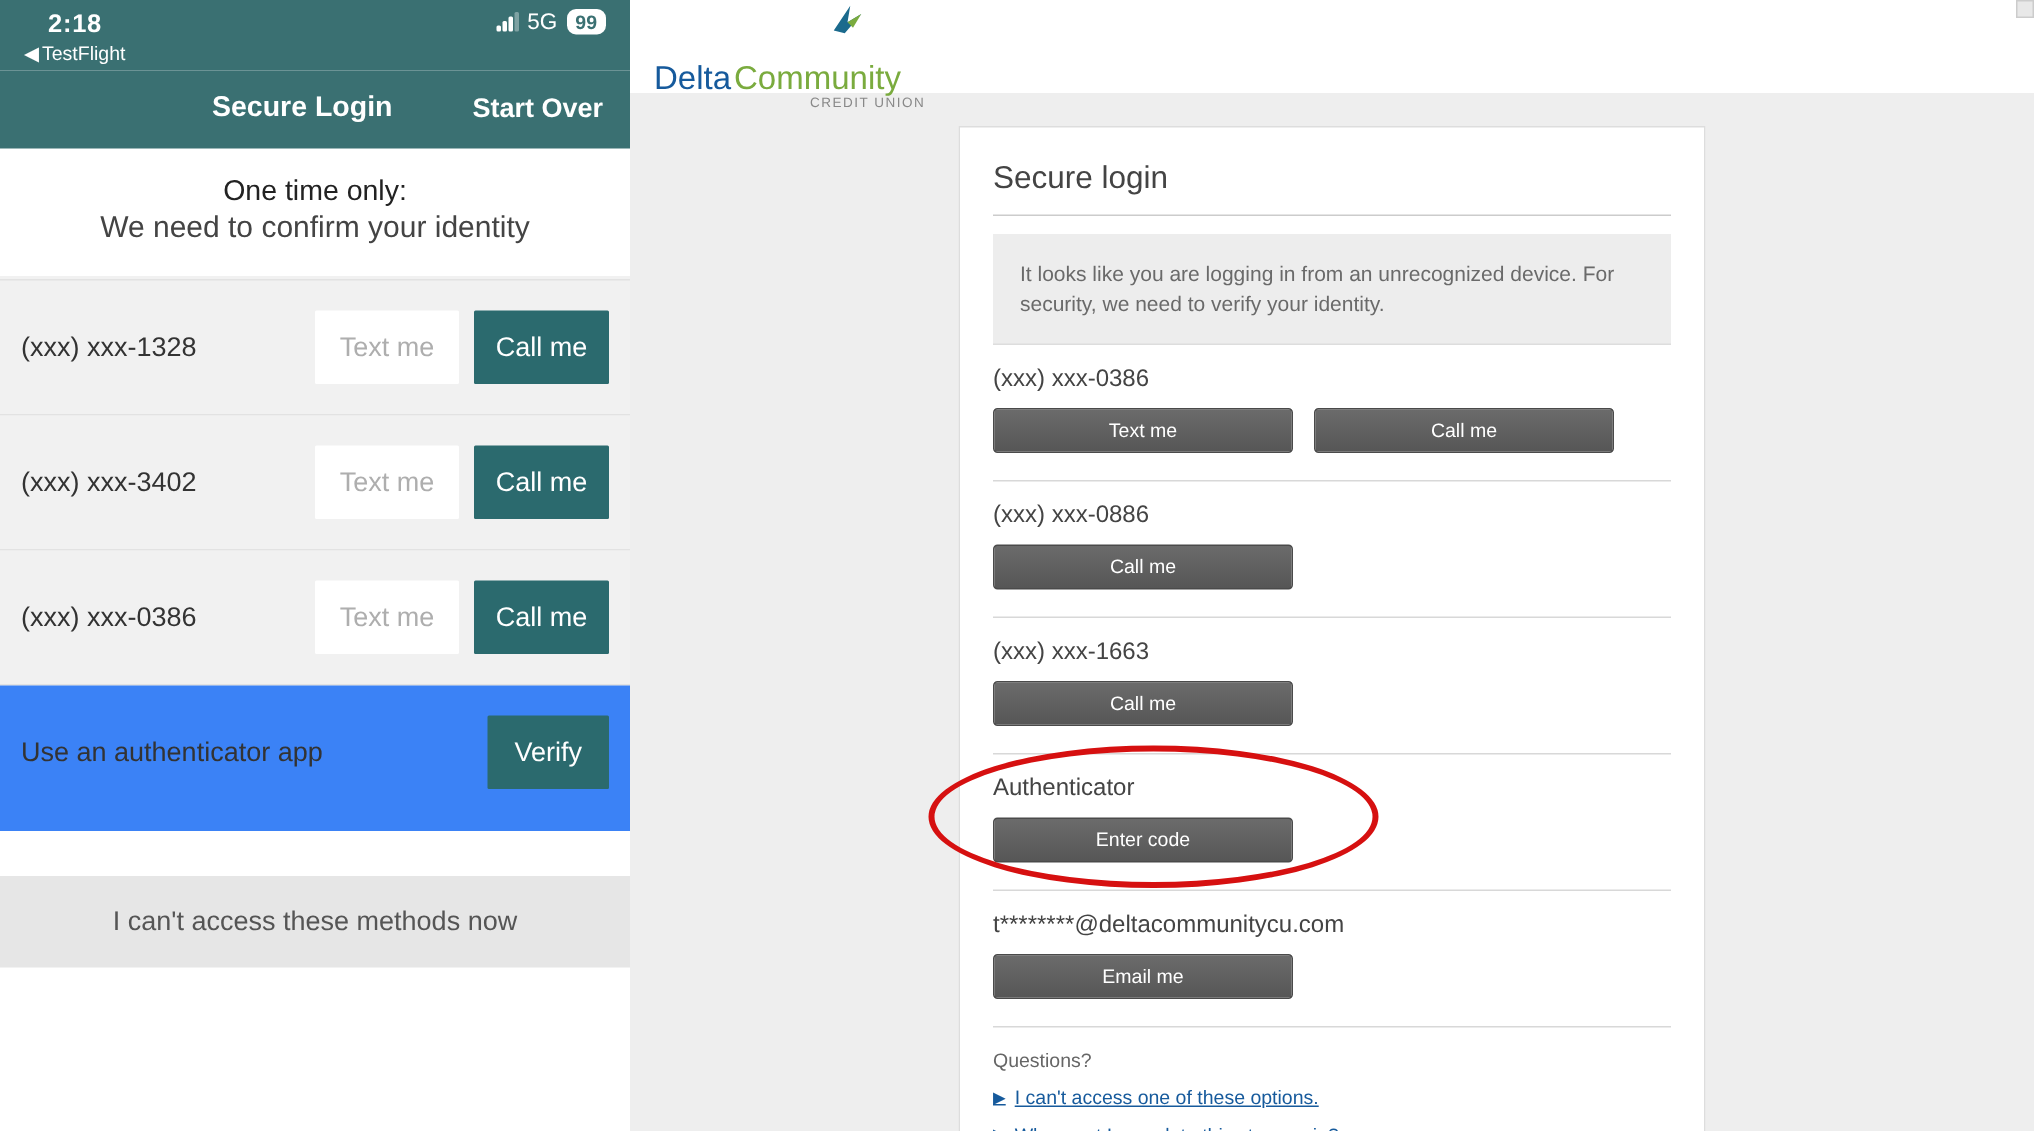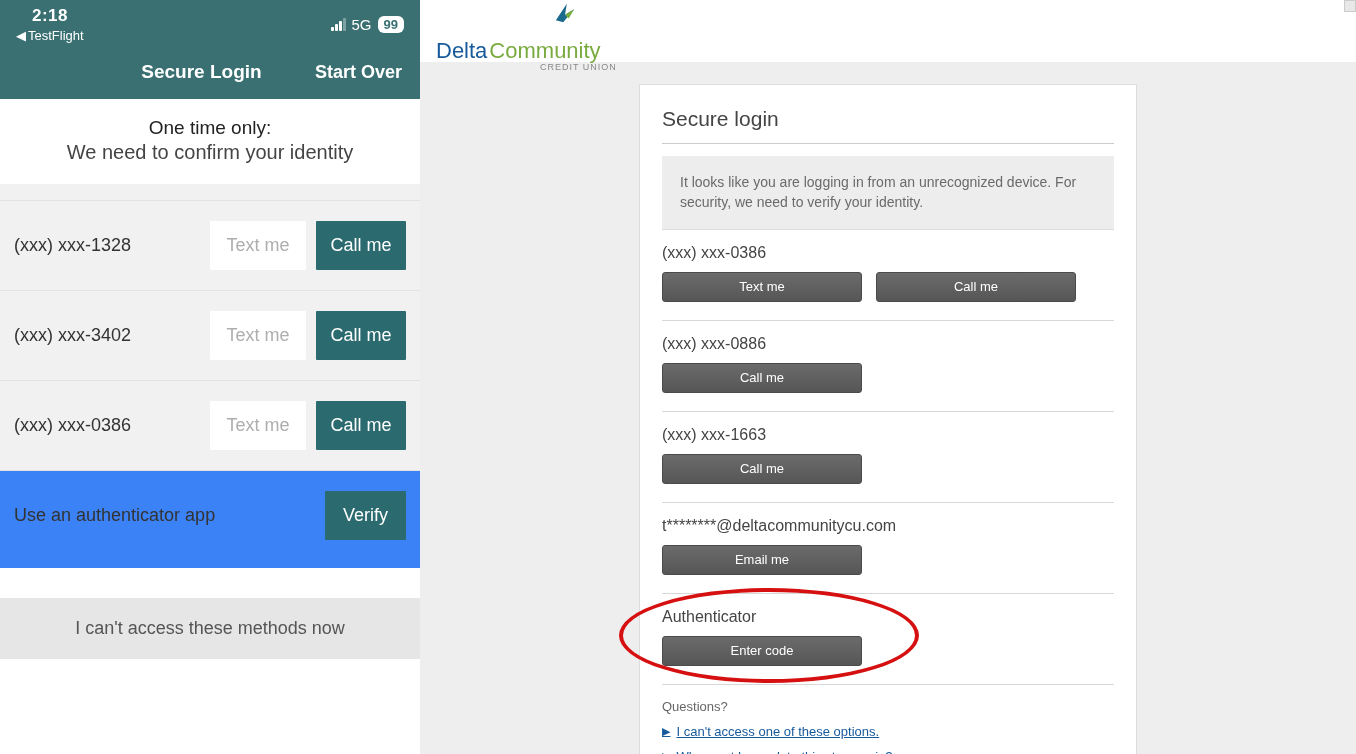--- a/index.html
+++ b/index.html
@@ -1,39 +1,39 @@
 <!DOCTYPE html>
 <html><head>
   <meta charset="utf-8">
   <style>
     * { margin: 0; padding: 0; box-sizing: border-box; }
     body { font-family: -apple-system, BlinkMacSystemFont, 'Segoe UI', Arial, sans-serif; background: #fff; width: 1356px; height: 754px; overflow: hidden; }
     .container { display: flex; width: 100%; height: 100%; }
     
     
     .mobile { width: 420px; background: #fff; }
-    .status-bar { background: #3a7072; color: #fff; padding: 6px 16px 4px; display: flex; justify-content: space-between; align-items: center; font-size: 16px; }
+    .status-bar { background: #3a7072; color: #fff; padding: 6px 16px 4px; display: flex; justify-content: space-between; align-items: flex-start; font-size: 16px; }
     .status-left { display: flex; flex-direction: column; gap: 2px; }
     .time { font-weight: 600; font-size: 17px; letter-spacing: 0.5px; margin-left: 16px;}
     .back-link { font-size: 13px; display: flex; align-items: center; gap: 2px; }
     .status-right { display: flex; align-items: center; gap: 6px; font-size: 15px; }
     .signal-bars { display: inline-flex; gap: 1px; align-items: flex-end; }
     .signal-bars span { width: 3px; background: #fff; border-radius: 1px; }
     .signal-bars span:nth-child(1){height:4px} .signal-bars span:nth-child(2){height:7px} .signal-bars span:nth-child(3){height:10px} .signal-bars span:nth-child(4){height:13px; background: rgba(255,255,255,0.35);}
     .battery-badge { background: #fff; color: #3a7072; border-radius: 6px; padding: 1px 6px; font-weight: 700; font-size: 13px; }
     
     .mobile-header { background: #3a7072; color: #fff; display: flex; justify-content: space-between; align-items: center; padding: 14px 18px 16px; }
     .mobile-title { font-size: 19px; font-weight: 600; flex-grow: 1; text-align: center; margin-left: 70px;}
     .start-over { font-size: 18px; font-weight: 700; }
     
     .one-time-box { text-align: center; padding: 18px 24px 20px; }
     .one-time-title { font-size: 19px; font-weight: 500; color: #222; }
     .one-time-sub { font-size: 20px; color: #444; margin-top: 2px; }
     
-    .method-list { background: #f1f1f1; padding-top: 16px; }
+    .method-list { background: #f1f1f1; padding-top: 2px; }
     .method-row { display: flex; align-items: center; padding: 20px 14px; border-bottom: 1px solid #e2e2e2; justify-content: space-between; background: #f1f1f1; }
     .method-row:first-child { border-top: 1px solid #e2e2e2; }
     .method-label { font-size: 18px; color: #333; flex: 1; }
     .method-buttons { display: flex; gap: 10px; }
     .text-btn { background: #fff; color: #aeaeae; border: none; font-size: 18px; padding: 14px 14px; width: 96px; border-radius: 1px;}
     .call-btn { background: #2b6a6e; color: #fff; border: none; font-size: 18px; padding: 14px 12px; width: 90px; border-radius: 1px;}
     .verify-btn { background: #2b6a6e; color: #fff; border: none; font-size: 18px; padding: 14px 18px; border-radius: 1px;}
     
     .auth-row { display: flex; align-items: center; justify-content: space-between; padding: 20px 14px 28px; background: #3b82f6; }
     
@@ -158,32 +158,32 @@
         </div>
       </div>
 
       <div class="web-method">
         <div class="web-method-label">(xxx) xxx-1663</div>
         <div class="web-btn-row">
           <button class="web-btn">Call me</button>
         </div>
       </div>
 
-      <div class="web-method">
-        <div class="web-method-label">t********@deltacommunitycu.com</div>
-        <div class="web-btn-row">
-          <button class="web-btn">Email me</button>
-        </div>
-      </div>
-
       <div class="web-method annotation-wrap">
         <div class="ellipse"></div>
         <div class="web-method-label">Authenticator</div>
         <div class="web-btn-row">
           <button class="web-btn">Enter code</button>
+        </div>
+      </div>
+
+      <div class="web-method">
+        <div class="web-method-label">t********@deltacommunitycu.com</div>
+        <div class="web-btn-row">
+          <button class="web-btn">Email me</button>
         </div>
       </div>
 
       <div class="questions">
         <div class="q-title">Questions?</div>
         <a class="q-link">
             <span class="tri">▶</span>
             <span>I can't access one of these options.</span>
           </a>
         <a class="q-link">

